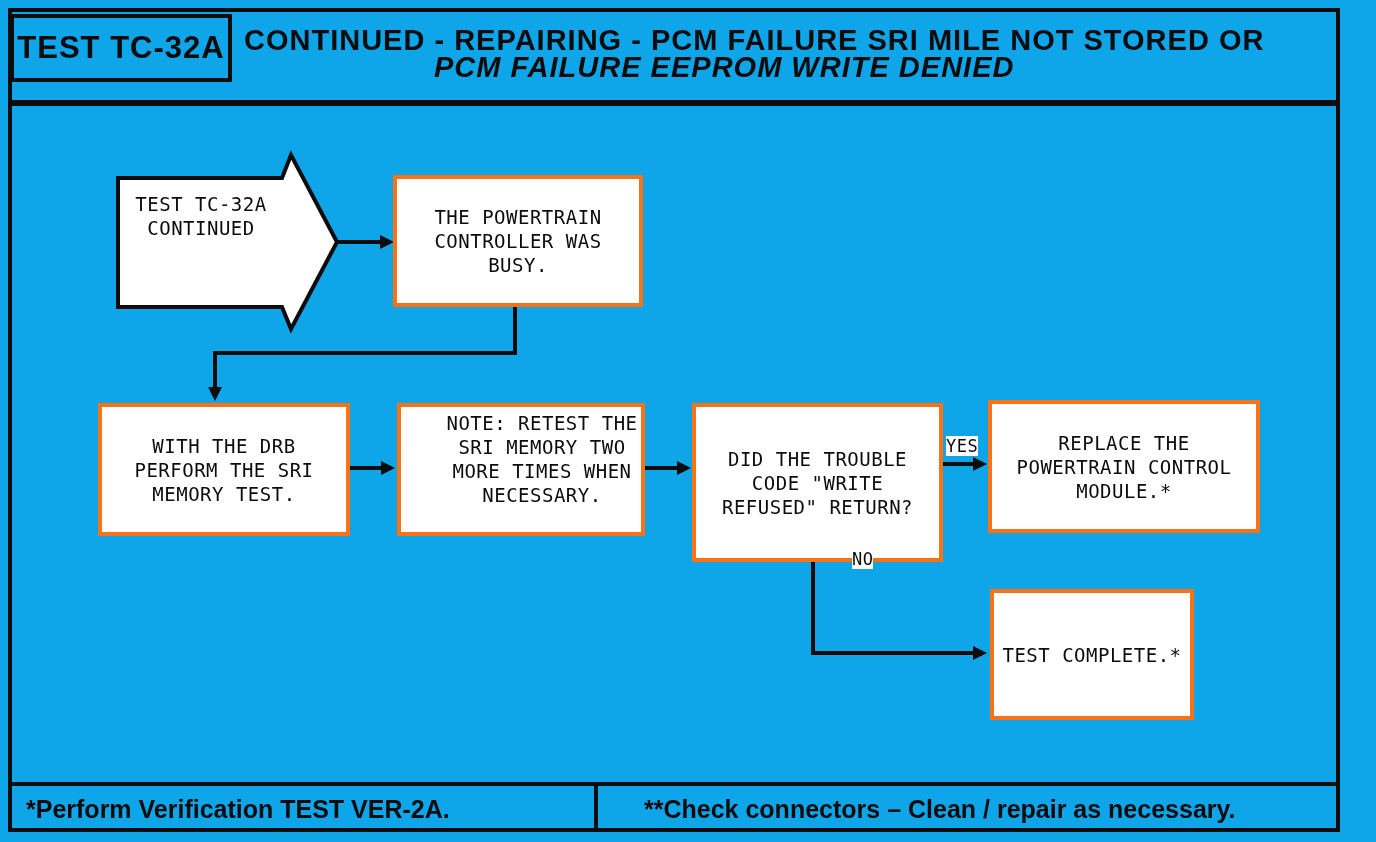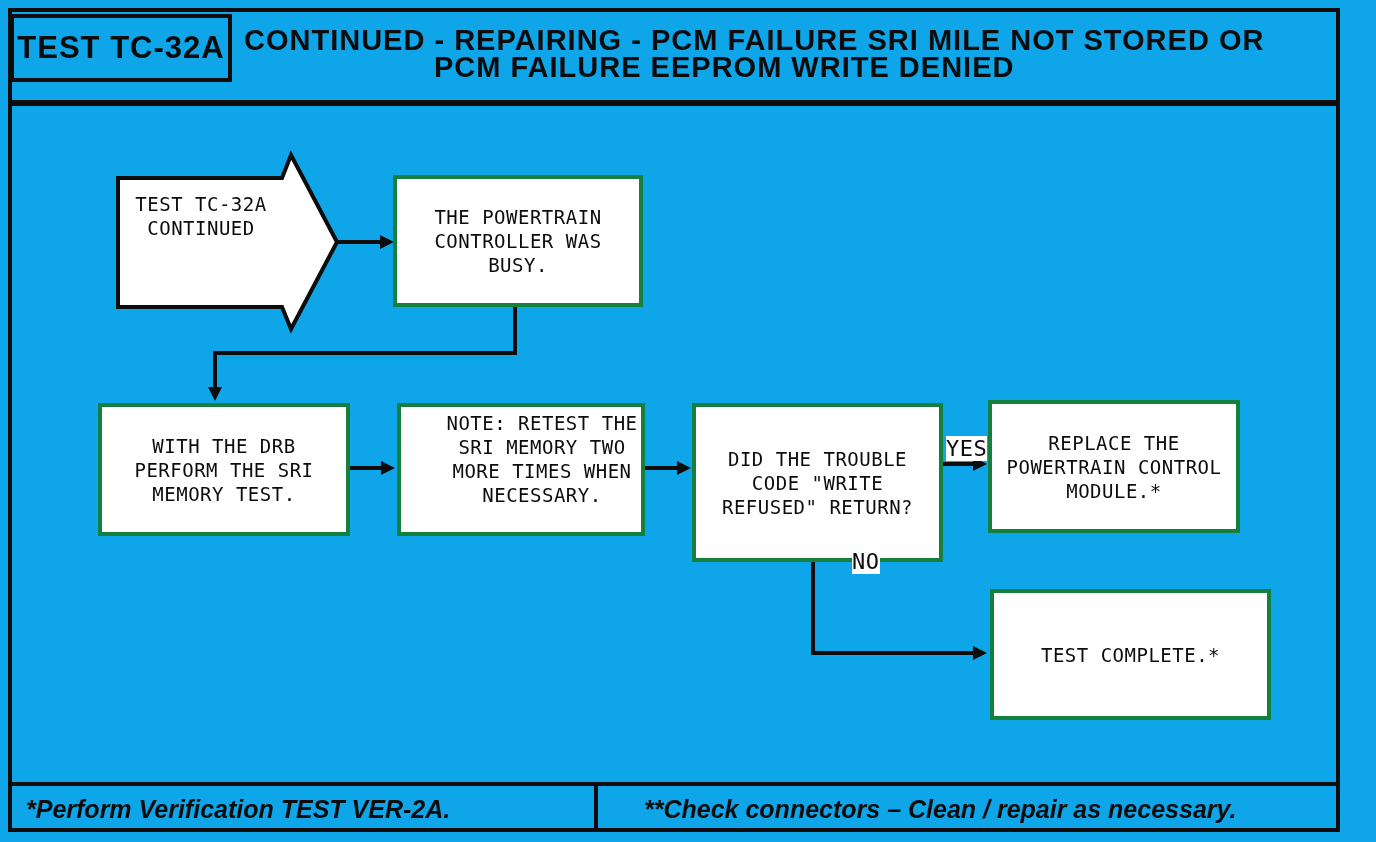--- a/index.html
+++ b/index.html
@@ -13,55 +13,55 @@
   }
   
   .test-box{
     position:absolute;left:10px;top:14px;width:222px;height:68px;
     border:4px solid #0c0c0c;box-sizing:border-box;
     display:flex;align-items:center;justify-content:center;
     font-weight:bold;font-size:31px;letter-spacing:1px;
   }
   .title-line{position:absolute;font-weight:bold;font-size:29px;letter-spacing:1px;white-space:nowrap;}
   .title-line.l1{left:244px;top:24px;}
-  .title-line.l2{left:434px;top:51px;}
+  .title-line.l2{left:434px;top:51px;font-style:italic;}
   .header-divider{position:absolute;left:8px;top:100px;width:1332px;height:6px;background:#0c0c0c;}
   
   .connectors{position:absolute;left:0;top:0;width:1376px;height:842px;}
   .flow-box{
-    position:absolute;border:4px solid #15803d;box-sizing:border-box;background:#ffffff;
+    position:absolute;border:4px solid #f97316;box-sizing:border-box;background:#ffffff;
     display:flex;align-items:center;justify-content:center;
   }
   .flow-text{
     font-family:"DejaVu Sans Mono",monospace;font-size:19px;line-height:24px;
     letter-spacing:0.5px;text-align:center;white-space:pre-line;color:#0c0c0c;
   }
   .box-busy{left:393px;top:175px;width:250px;height:132px;}
   .box-drb{left:98px;top:403px;width:252px;height:133px;}
   .box-note{left:397px;top:403px;width:248px;height:133px;padding-bottom:22px;padding-left:42px;}
   .box-trouble{left:692px;top:403px;width:251px;height:159px;}
-  .box-replace{left:988px;top:400px;width:252px;height:133px;}
-  .box-complete{left:990px;top:589px;width:281px;height:131px;}
+  .box-replace{left:988px;top:400px;width:272px;height:133px;}
+  .box-complete{left:990px;top:589px;width:204px;height:131px;}
   .start-text{
     position:absolute;left:118px;top:192px;width:166px;text-align:center;
   }
   .branch-label{
-    position:absolute;font-family:"DejaVu Sans Mono",monospace;font-size:22px;
+    position:absolute;font-family:"DejaVu Sans Mono",monospace;font-size:17px;
     letter-spacing:0.5px;color:#0c0c0c;background:#ffffff;
   }
   .label-yes{left:946px;top:436px;}
   .label-no{left:820px;top:549px;margin-left:32px;}
   
   .footer{
     position:absolute;left:8px;top:782px;width:1332px;height:50px;
     border-top:4px solid #0c0c0c;box-sizing:border-box;
   }
   .footer-cell{
     position:absolute;top:0;height:100%;display:flex;align-items:center;
-    font-weight:bold;font-style:italic;font-size:25px;white-space:nowrap;
+    font-weight:bold;font-size:25px;white-space:nowrap;
   }
   .footer-cell.left{left:0;width:586px;padding-left:18px;box-sizing:border-box;}
   .footer-cell.right{left:610px;width:894px;padding-left:26px;box-sizing:border-box;}
   .footer-divider{position:absolute;left:586px;top:0;width:4px;height:100%;background:#0c0c0c;}
 </style>
 </head>
 <body>
 
 <div class="page">
 

